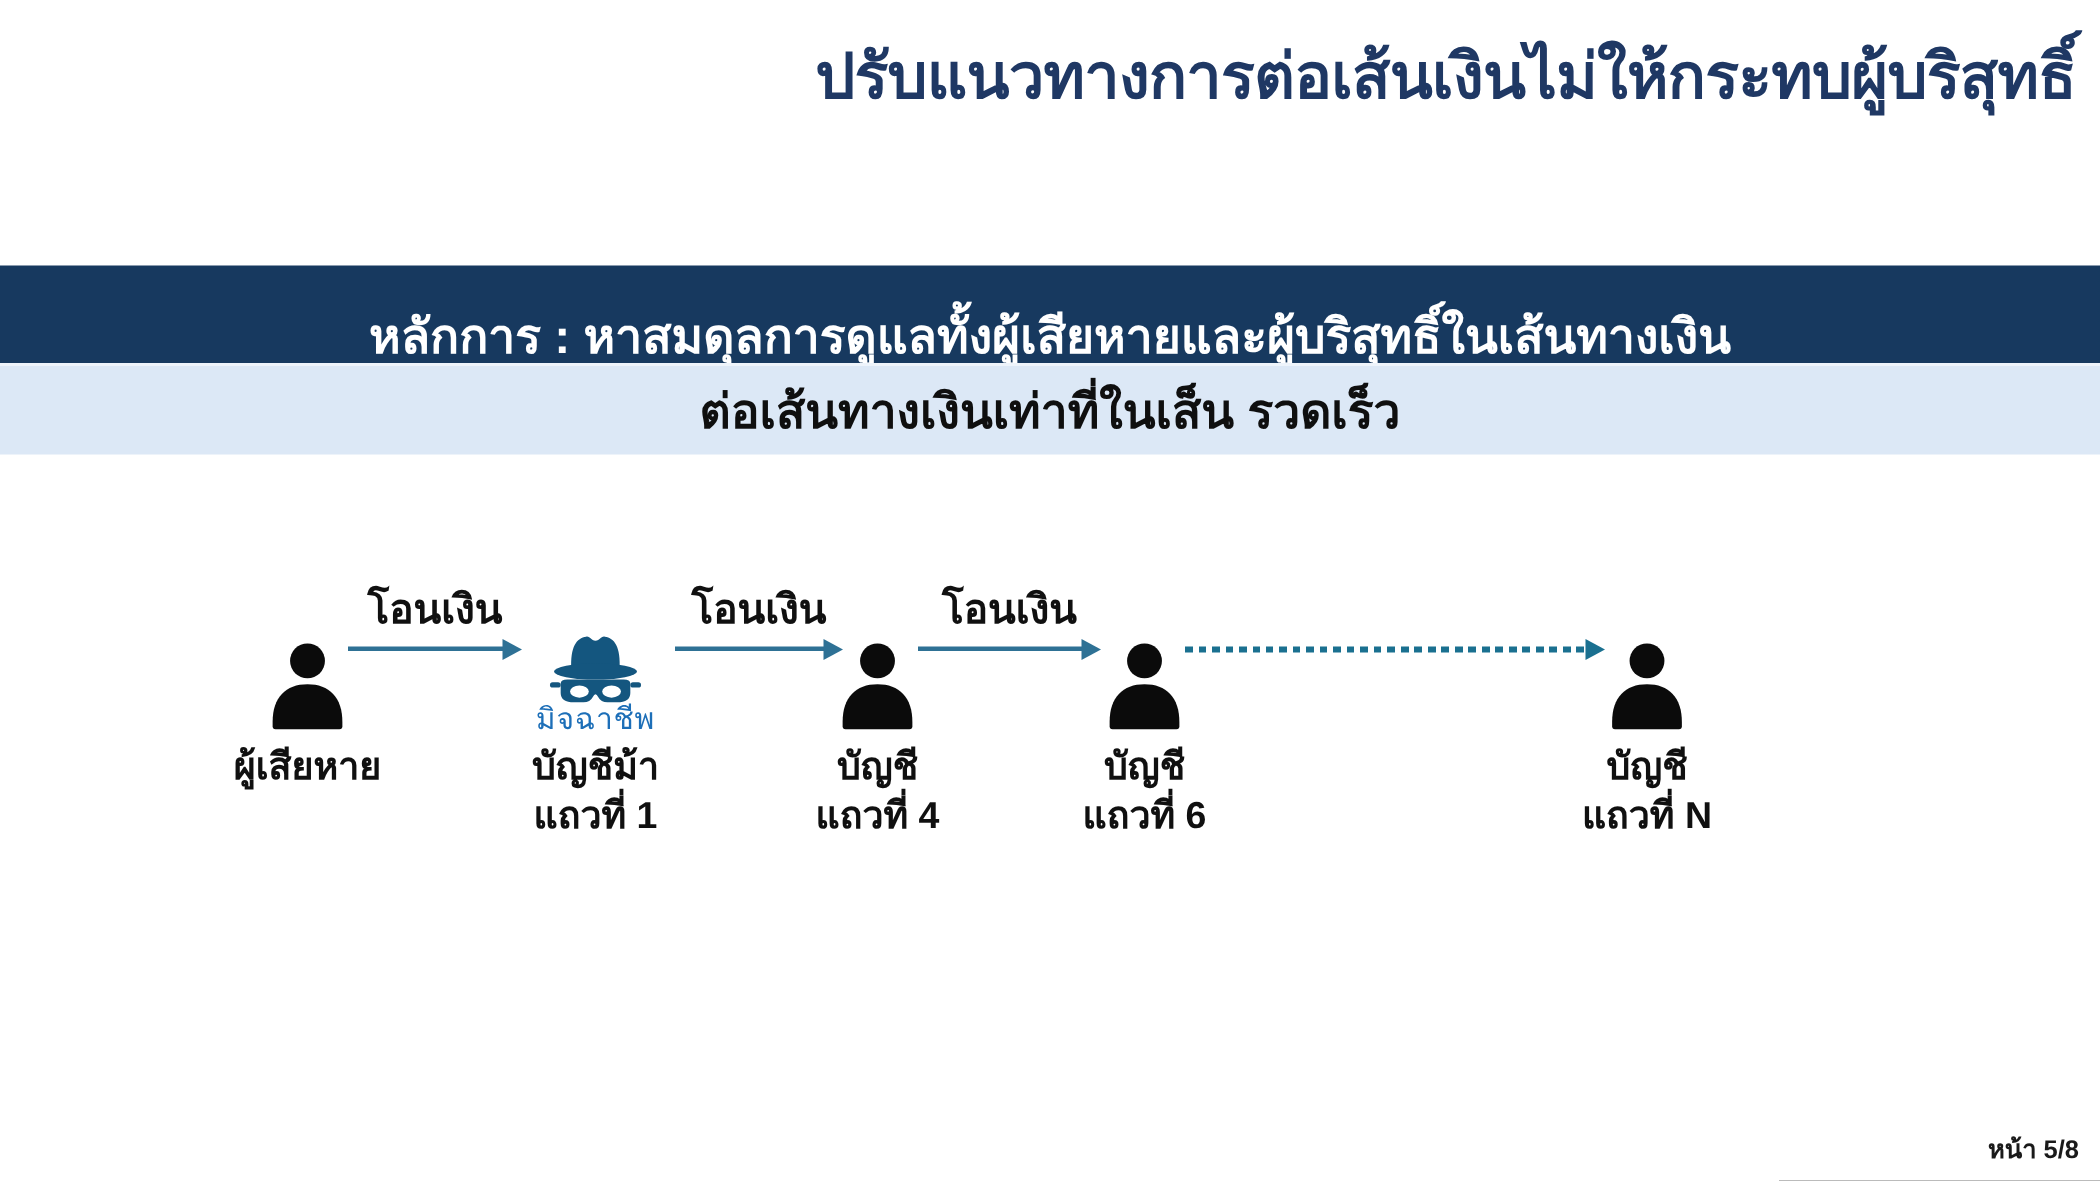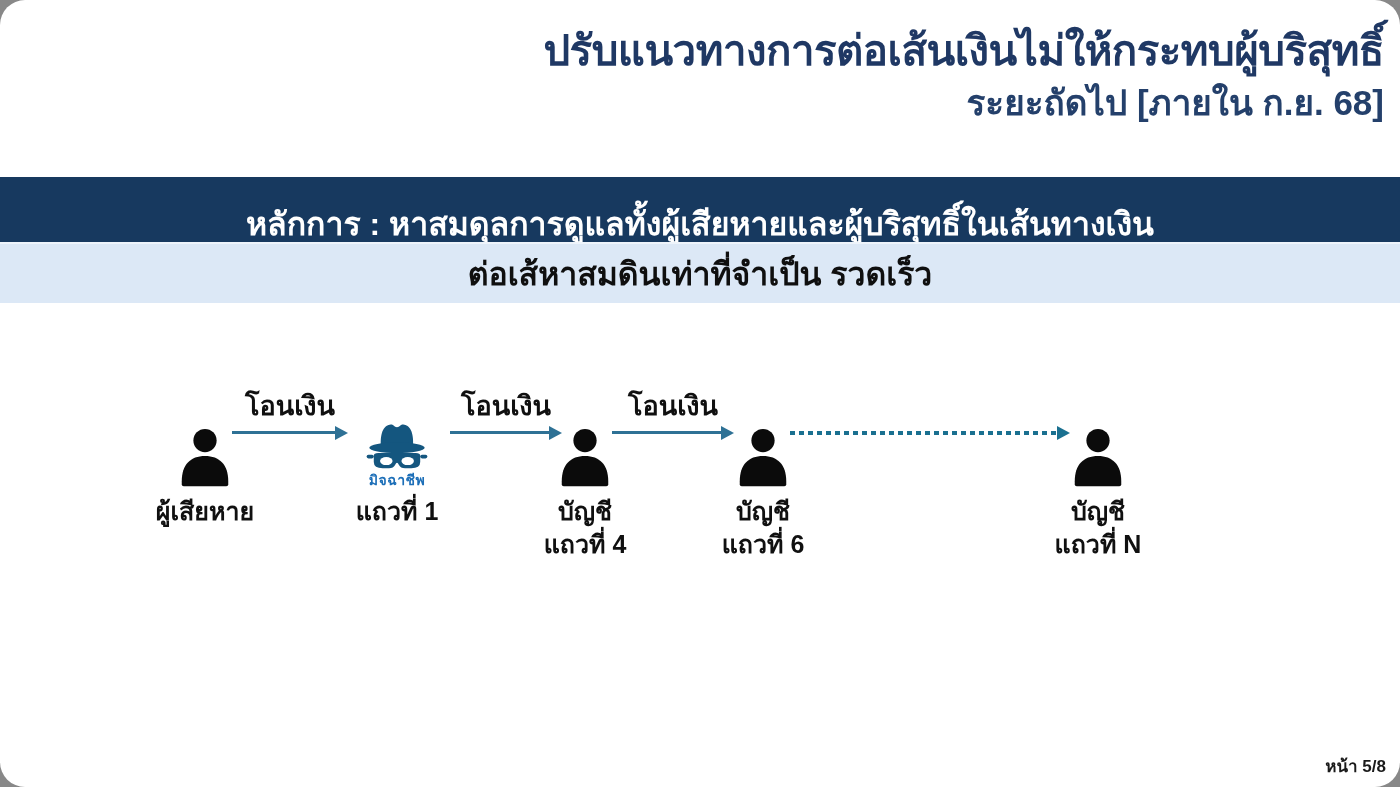--- a/index.html
+++ b/index.html
@@ -3,21 +3,20 @@
 <meta charset="utf-8">
 <style>
   html,body { margin:0; padding:0; background:#888; }
   .slide {
     position:relative;
     width:1400px; height:787px;
     background:#ffffff;
     overflow:hidden;
     font-family:"Liberation Sans", sans-serif;
     margin:0 auto;
-    border-radius:25px;
   }
 
   
   .header { position:absolute; top:26px; right:16px; text-align:right; }
   .title {
     font-size:42px; font-weight:bold; color:#1f3864;
     line-height:1.2; letter-spacing:-0.5px;
   }
   .subtitle {
     font-size:35px; font-weight:600; color:#24406b;
@@ -48,21 +47,21 @@
   .icon-area {
     height:86px;
     display:flex; flex-direction:column;
     justify-content:flex-end; align-items:center;
   }
   .node-label {
     margin-top:5px;
     font-size:25px; font-weight:600; color:#101010; line-height:33px;
   }
   .scammer-word {
-    font-size:14px; font-weight:bold; color:#1d6fb8;
+    font-size:20px; font-weight:normal; color:#1d6fb8;
     line-height:20px; letter-spacing:0.5px;
   }
 
   .arrow { position:absolute; top:384px; height:54px; }
   .arrow-label {
     position:absolute; top:0; left:0; width:100%;
     text-align:center; font-size:27px; font-weight:600; color:#101010;
   }
   .arrow-line {
     position:absolute; bottom:4px; left:0; right:11px; height:3px;
@@ -89,28 +88,27 @@
     font-size:17px; font-weight:bold; color:#1a1a1a;
   }
 </style>
 </head>
 <body>
 
 <div class="slide">
 
   <div class="header">
     <div class="title">ปรับแนวทางการต่อเส้นเงินไม่ให้กระทบผู้บริสุทธิ์</div>
-    <div class="subtitle">ระยะถัดไป [ภายใน ก.ย. 68]</div>
   </div>
 
   <div class="banner-dark">
     <span class="txt">หลักการ : หาสมดุลการดูแลทั้งผู้เสียหายและผู้บริสุทธิ์ในเส้นทางเงิน</span>
   </div>
   <div class="banner-light">
-    <span class="txt">ต่อเส้หาสมดินเท่าที่จำเป็น รวดเร็ว</span>
+    <span class="txt">ต่อเส้นทางเงินเท่าที่ในเส็น รวดเร็ว</span>
   </div>
 
   <div class="diagram">
 
     <div class="node" style="left:205px">
       <div class="icon-area">
         <svg width="62" height="62" viewBox="0 0 64 64">
           <circle cx="32" cy="13" r="12" fill="#0b0b0b"></circle>
           <path d="M32 29 C17 29 8 38 8 55 L8 58 Q8 60 10 60 L54 60 Q56 60 56 58 L56 55 C56 38 47 29 32 29 Z" fill="#0b0b0b"></path>
         </svg>
@@ -133,20 +131,21 @@
           <ellipse cx="48" cy="31" rx="31" ry="6" fill="#14567f"></ellipse>
           <path d="M22 40 Q22 37 27 37 L69 37 Q74 37 74 40 L74 47 Q74 54 64 54 L57 54 Q52 54 50 50 Q49 48 48 48 Q47 48 46 50 Q44 54 39 54 L32 54 Q22 54 22 47 Z" fill="#14567f"></path>
           <rect x="14" y="39" width="8" height="4" rx="2" fill="#14567f"></rect>
           <rect x="74" y="39" width="8" height="4" rx="2" fill="#14567f"></rect>
           <ellipse cx="36" cy="46" rx="7" ry="4.5" fill="#ffffff"></ellipse>
           <ellipse cx="60" cy="46" rx="7" ry="4.5" fill="#ffffff"></ellipse>
         </svg>
         <div class="scammer-word">มิจฉาชีพ</div>
       </div>
       <div class="node-label">
+        <div>บัญชีม้า</div>
         <div>แถวที่ 1</div>
       </div>
     </div>
 
     <div class="arrow" style="left:450px;width:112px">
       <div class="arrow-label">โอนเงิน</div>
       <div class="arrow-line"></div>
       <div class="arrow-head"></div>
     </div>
 

